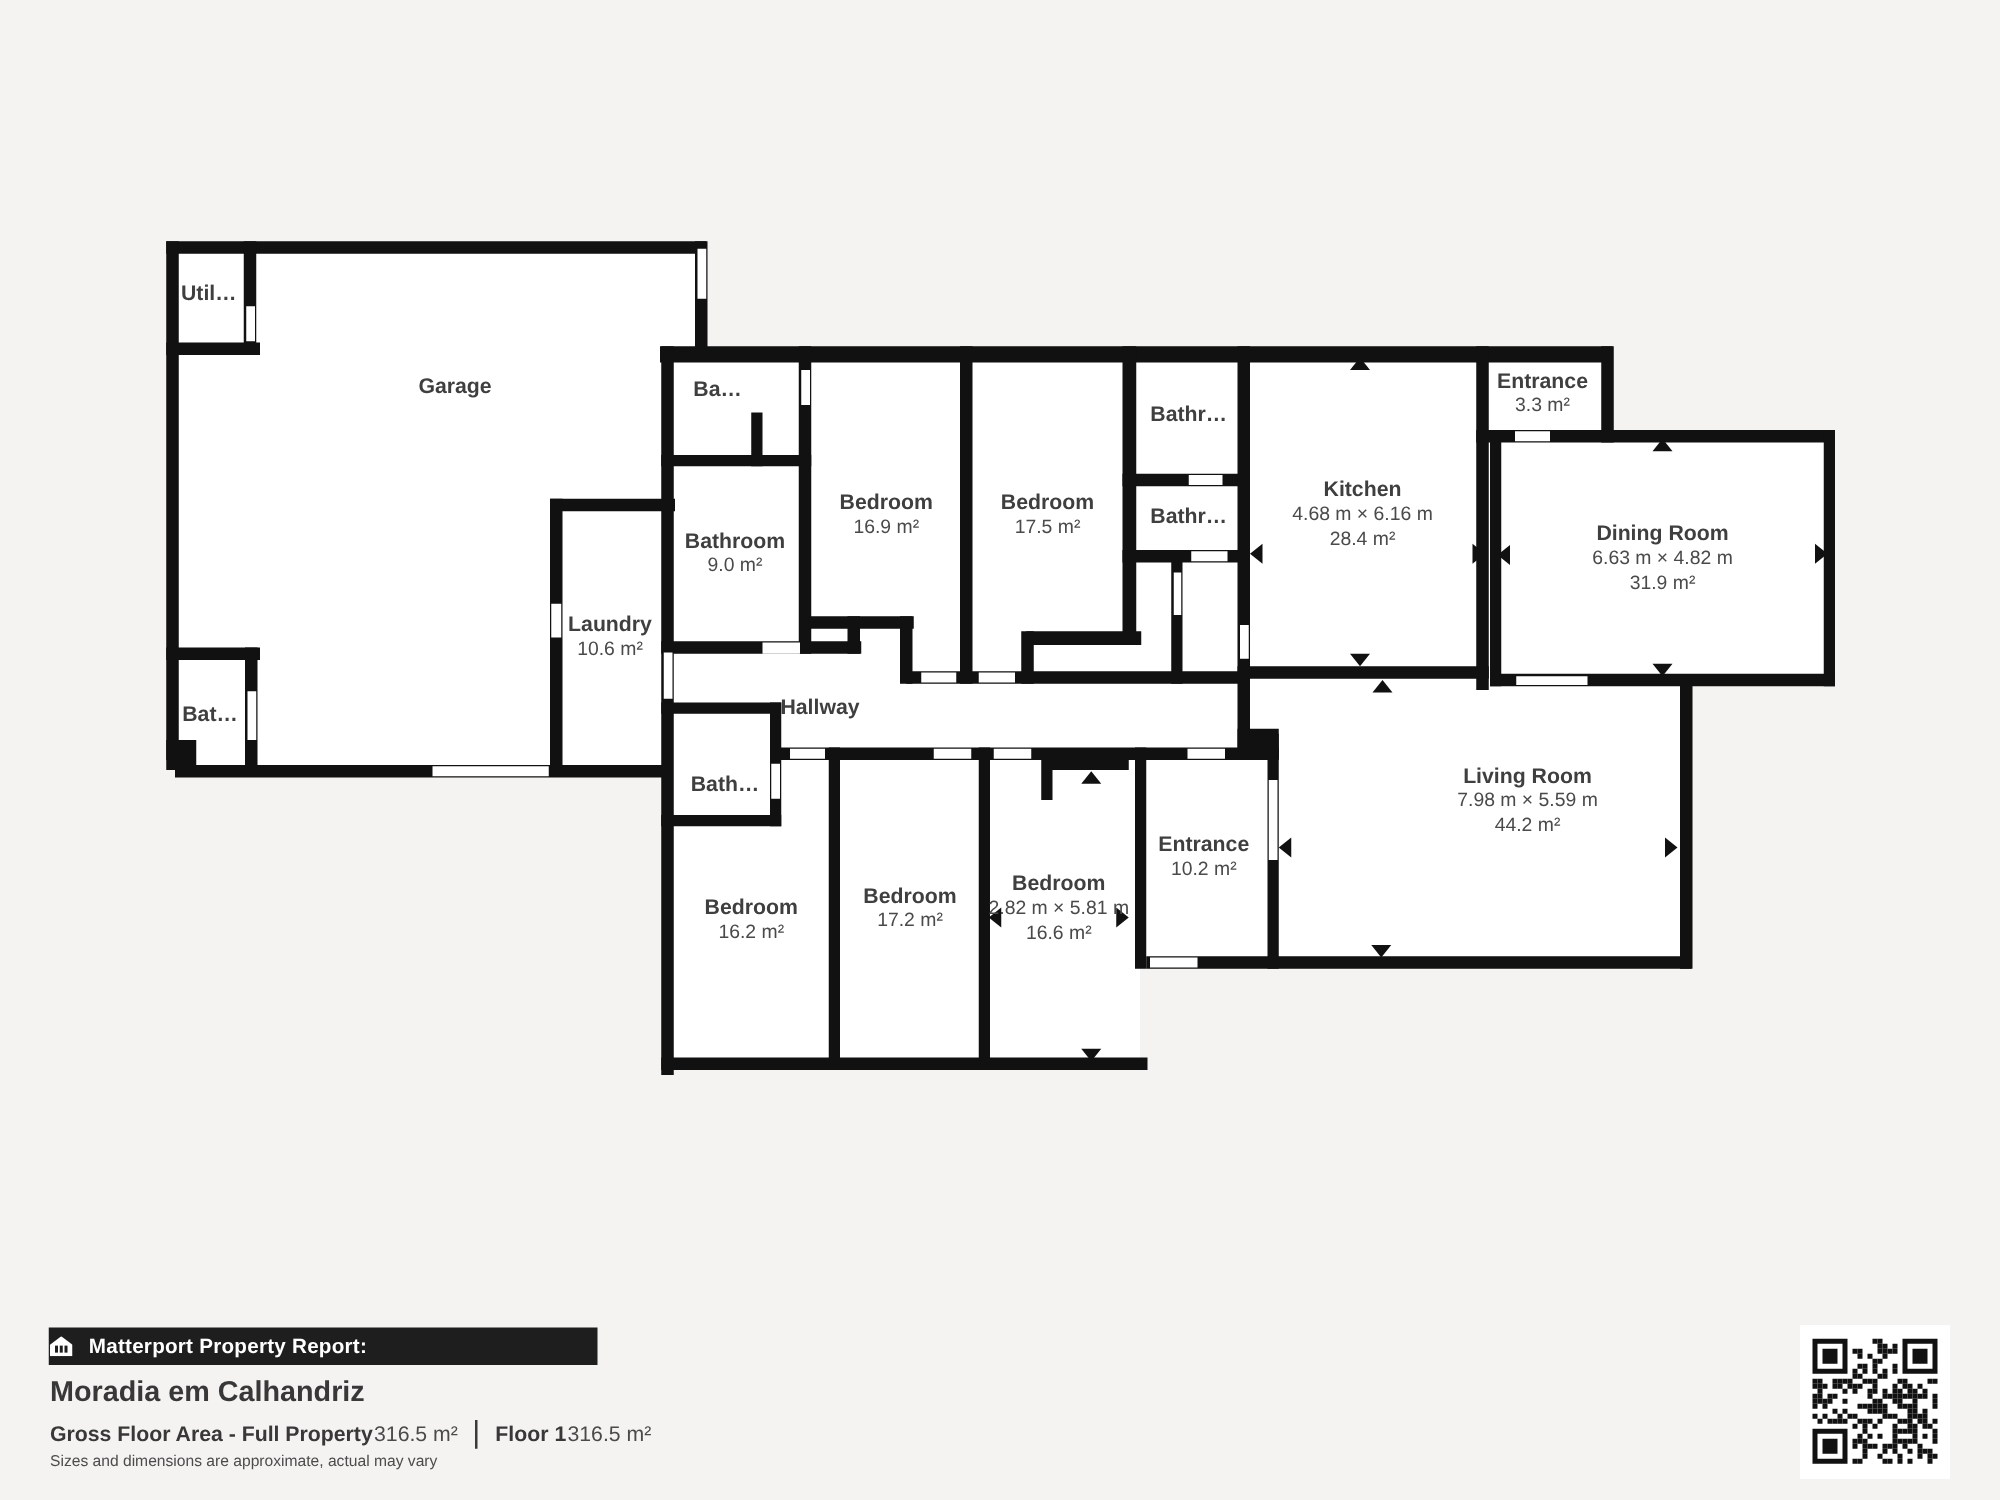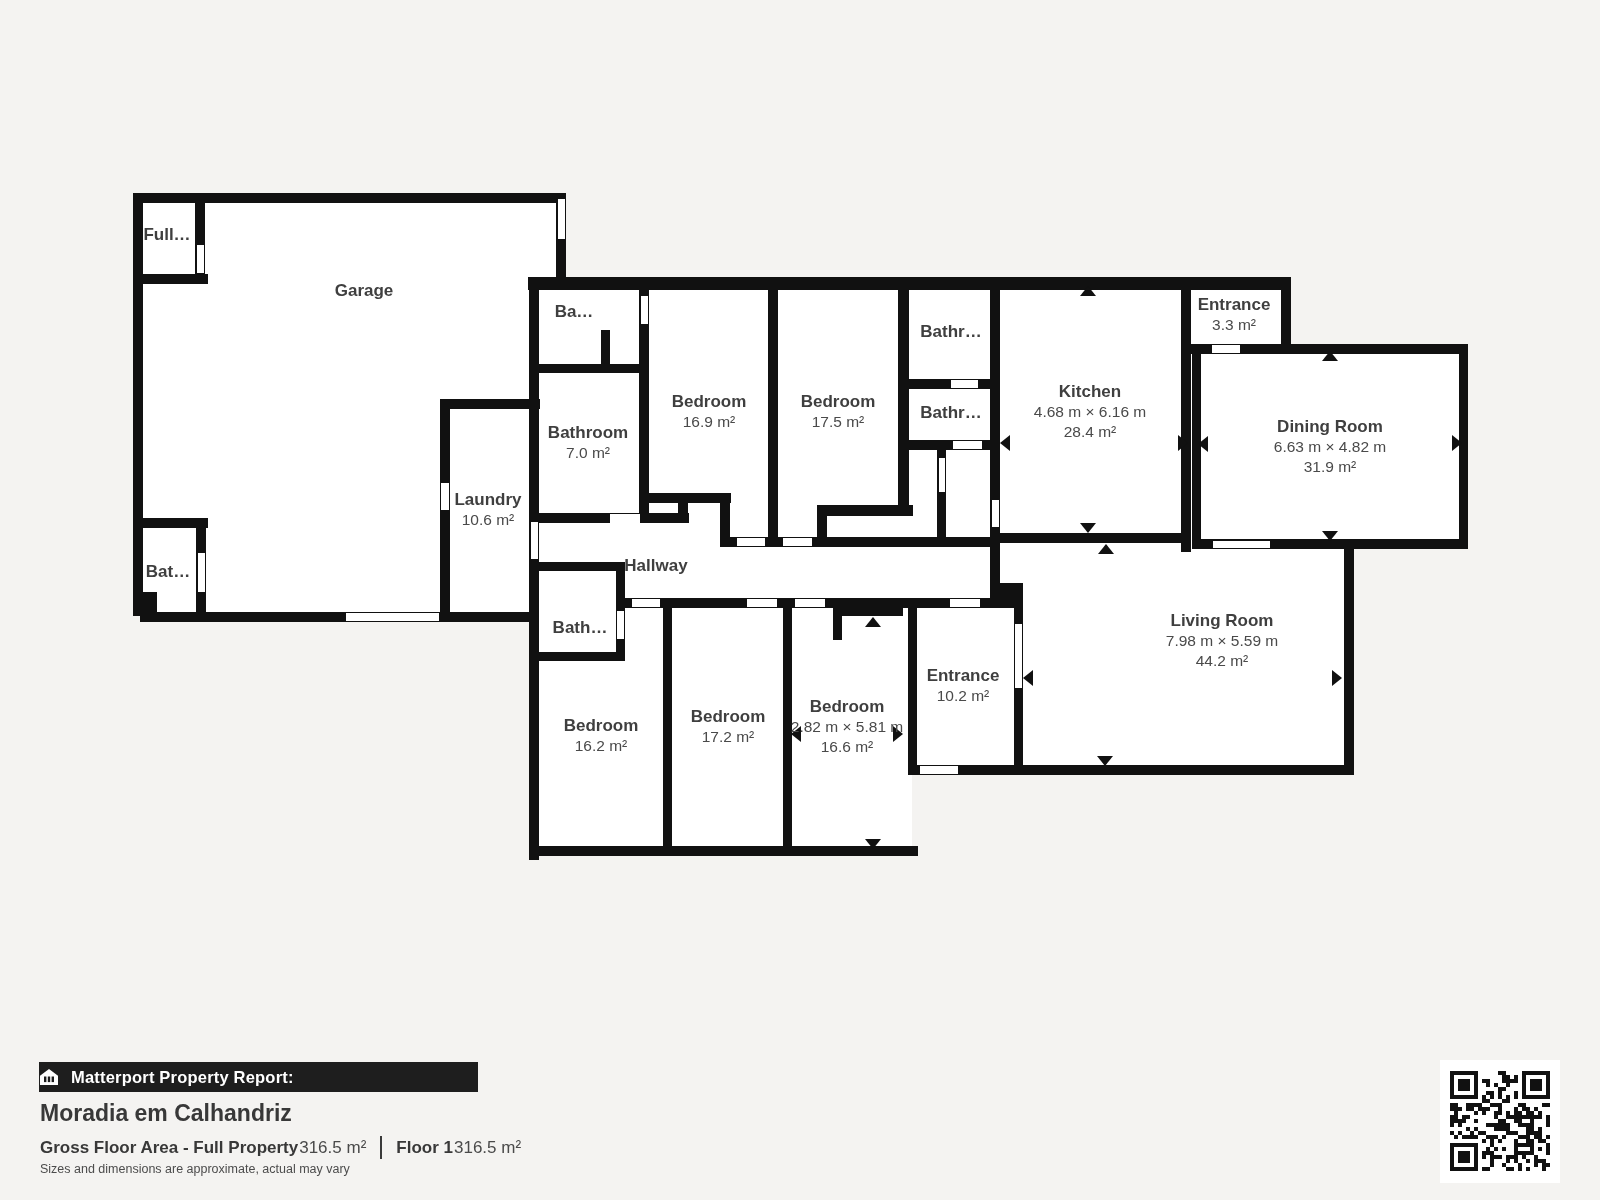--- a/index.html
+++ b/index.html
@@ -135,31 +135,31 @@
         <polygon points="1097,756 1113,756 1105,766" fill="#111111"></polygon>
         <polygon points="865,627 881,627 873,617" fill="#111111"></polygon>
         <polygon points="801,726 801,742 791,734" fill="#111111"></polygon>
         <polygon points="893,726 893,742 903,734" fill="#111111"></polygon>
         <polygon points="865,839 881,839 873,849" fill="#111111"></polygon>
       </g>
     </svg>
 
   <div style="position:absolute;left:0;top:0;width:1600px;height:1200px;">
       <div class="room-label" style="left: 167px; top: 225px;">
-        <div class="rname">Full…</div>
-      </div>
-      <div class="room-label" style="left: 364px; top: 281px;">
+        <div class="rname">Util…</div>
+      </div>
+      <div class="room-label" style="left: 364px; top: 299px;">
         <div class="rname">Garage</div>
       </div>
       <div class="room-label" style="left: 574px; top: 302px;">
         <div class="rname">Ba…</div>
       </div>
       <div class="room-label" style="left: 588px; top: 423px;">
         <div class="rname">Bathroom</div>
-        <div class="rarea">7.0 m²</div>
+        <div class="rarea">9.0 m²</div>
       </div>
       <div class="room-label" style="left: 709px; top: 392px;">
         <div class="rname">Bedroom</div>
         <div class="rarea">16.9 m²</div>
       </div>
       <div class="room-label" style="left: 838px; top: 392px;">
         <div class="rname">Bedroom</div>
         <div class="rarea">17.5 m²</div>
       </div>
       <div class="room-label" style="left: 951px; top: 322px;">

